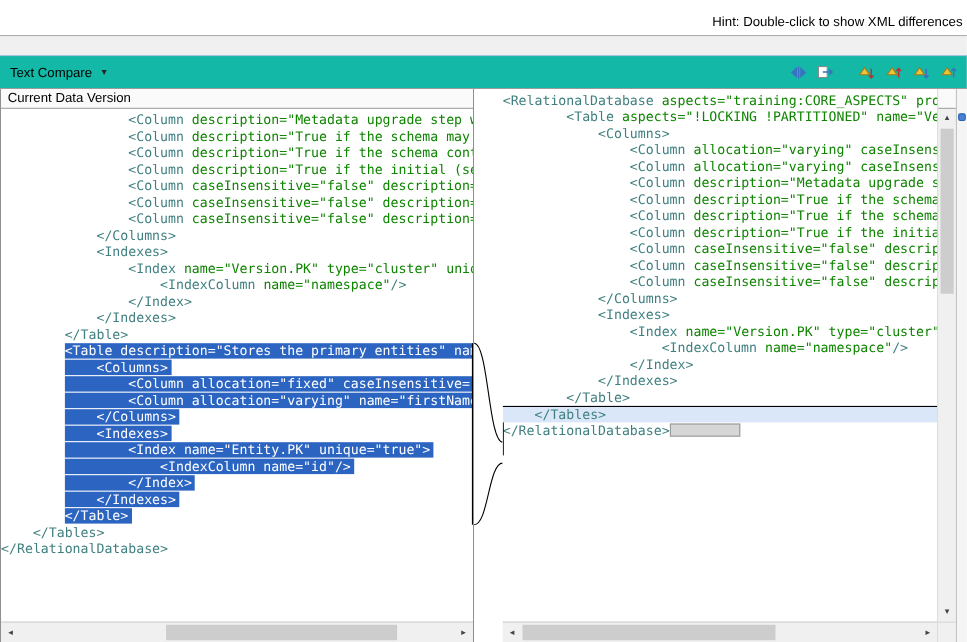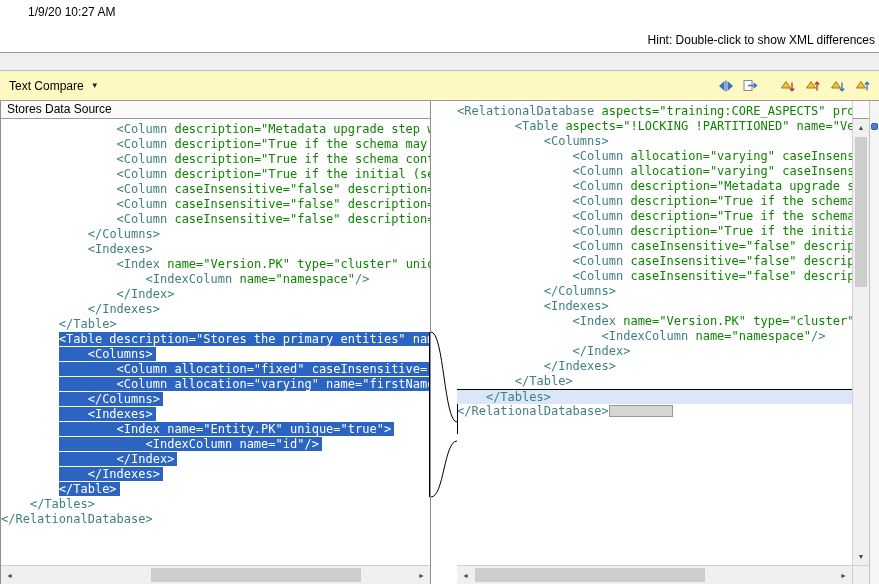--- a/index.html
+++ b/index.html
@@ -9,21 +9,21 @@
   
   .history{padding-top:2px;background:#fff}
   .history-row{height:20px;line-height:20px;padding-left:28px}
   .history-row.selected{background:#d6e7f9;border-top:1px solid #e9f2fc;border-bottom:1px solid #c0d9f2;height:21px;line-height:19px}
 
   
   .hint-bar{height:31px;display:flex;align-items:flex-end;justify-content:flex-end;padding:0 4px 5px 0;border-bottom:1px solid #9b9b9b;background:#fff}
   .spacer{height:17px;background:#f0f0f0}
 
   
-  .toolbar{height:31px;background:#fef9c3;border-top:1px solid #a9c2de;border-bottom:1px solid #9b9b9b;display:flex;align-items:center;padding:0 6px 0 9px}
+  .toolbar{height:31px;background:#14b8a6;border-top:1px solid #a9c2de;border-bottom:1px solid #9b9b9b;display:flex;align-items:center;padding:0 6px 0 9px}
   .tc-select{display:flex;align-items:center;gap:7px}
   .tc-caret{font-size:8px;color:#222;line-height:1}
   .toolbar-icons{margin-left:auto;display:flex;align-items:center;gap:5px}
   .tb-icon{width:20px;height:20px;display:flex;align-items:center;justify-content:center}
   .tb-icon.group-gap{margin-left:12px}
 
   
   .compare-body{flex:1;display:flex;min-height:0}
   .pane{display:flex;flex-direction:column;min-width:0;background:#fff}
   .pane-left{width:431px;border-left:1px solid #8f8f8f;border-right:1px solid #8f8f8f}
@@ -59,23 +59,20 @@
   .vs-corner{height:19px;background:#f0f0f0;border-top:1px solid #cfcfcf}
   .ruler{width:10px;background:#f5f5f5;border-left:1px solid #c4c4c4;position:relative}
   .ruler-marker{position:absolute;left:1px;top:22px;width:7px;height:7px;background:#4a80d6;border:1px solid #2a5fae;border-radius:2px}
 </style>
 </head>
 <body>
 
 <div class="screen">
 
   <div class="history">
-    <div class="history-row">
-      <span>1/9/20 10:27 AM</span>
-    </div>
   </div>
 
   <div class="hint-bar">
     <span>Hint: Double-click to show XML differences</span>
   </div>
   <div class="spacer"></div>
 
   <div class="toolbar">
     <div class="tc-select">
       <span>Text Compare</span>
@@ -118,21 +115,21 @@
             <path d="M1.5,9 L6,2.5 L10.5,9 Z" fill="#f1c232" stroke="#9a7d20"></path>
             <path d="M12,11.5 V3.5 M9.8,5.5 L12,3.2 L14.2,5.5" fill="none" stroke="#3a6fc4" stroke-width="1.3"></path>
           </svg>
       </span>
     </div>
   </div>
 
   <div class="compare-body">
 
     <div class="pane pane-left">
-      <div class="pane-header">Stores Data Source</div>
+      <div class="pane-header">Current Data Version</div>
       <div class="pane-code">
         <div class="block-edge edge-left"></div>
       <div class="code-line"><span>                </span><span class="tg">&lt;Column</span><span> </span><span class="at">description=</span><span class="vl">"Metadata upgrade step within the schema version"</span></div>
           <div class="code-line"><span>                </span><span class="tg">&lt;Column</span><span> </span><span class="at">description=</span><span class="vl">"True if the schema may be changed after load"</span></div>
           <div class="code-line"><span>                </span><span class="tg">&lt;Column</span><span> </span><span class="at">description=</span><span class="vl">"True if the schema contains entity data tables"</span></div>
           <div class="code-line"><span>                </span><span class="tg">&lt;Column</span><span> </span><span class="at">description=</span><span class="vl">"True if the initial (seed) data has been loaded"</span></div>
           <div class="code-line"><span>                </span><span class="tg">&lt;Column</span><span> </span><span class="at">caseInsensitive=</span><span class="vl">"false"</span><span> </span><span class="at">description=</span></div>
           <div class="code-line"><span>                </span><span class="tg">&lt;Column</span><span> </span><span class="at">caseInsensitive=</span><span class="vl">"false"</span><span> </span><span class="at">description=</span></div>
           <div class="code-line"><span>                </span><span class="tg">&lt;Column</span><span> </span><span class="at">caseInsensitive=</span><span class="vl">"false"</span><span> </span><span class="at">description=</span></div>
           <div class="code-line"><span>            </span><span class="tg">&lt;/Columns</span><span class="tg">&gt;</span></div>

